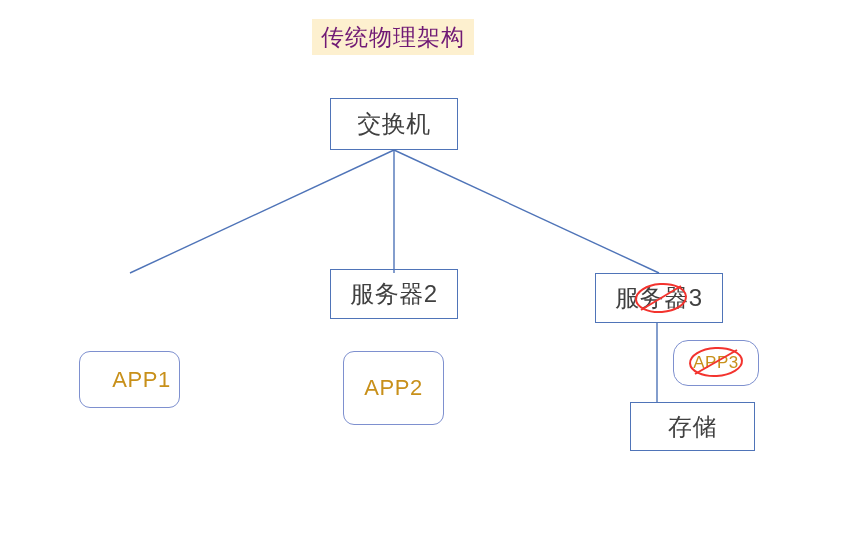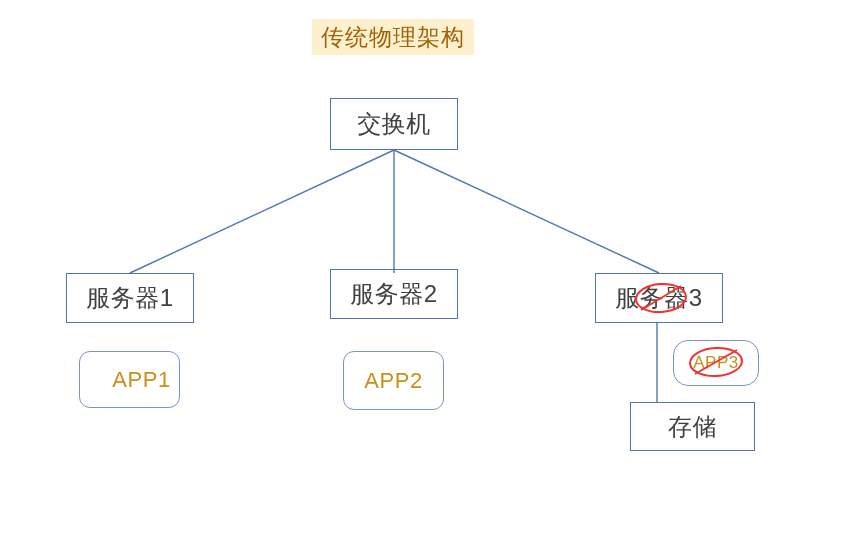--- a/index.html
+++ b/index.html
@@ -24,21 +24,21 @@
     left: 312px;
     top: 19px;
     width: 162px;
     height: 36px;
     background: #fdf0cf;
     display: flex;
     align-items: center;
     justify-content: center;
     font-size: 23px;
     line-height: 1;
-    color: #a16207;
+    color: #701a75;
     letter-spacing: 1px;
     white-space: nowrap;
   }
   
   .node {
     position: absolute;
     box-sizing: border-box;
     display: flex;
     align-items: center;
     justify-content: center;
@@ -64,21 +64,21 @@
     font-size: 17px;
     color: #c8901a;
     letter-spacing: 0.5px;
   }
   
   #node-switch   { left: 330px; top:  98px; width: 128px; height: 52px; }
   #node-server1  { left:  66px; top: 273px; width: 128px; height: 50px; }
   #node-server2  { left: 330px; top: 269px; width: 128px; height: 50px; }
   #node-server3  { left: 595px; top: 273px; width: 128px; height: 50px; }
   #node-app1     { left:  79px; top: 351px; width: 101px; height: 57px; padding-left: 24px; }
-  #node-app2     { left: 343px; top: 351px; width: 101px; height: 59px; }
+  #node-app2     { left: 343px; top: 351px; width: 101px; height: 74px; }
   #node-app3     { left: 673px; top: 340px; width:  86px; height: 46px; }
   #node-storage  { left: 595px; top: 402px; width: 125px; height: 49px; margin-left: 35px; }
 
   
   #edge-layer, #annotation-layer {
     position: absolute;
     left: 0;
     top: 0;
     width: 865px;
     height: 551px;
@@ -112,23 +112,20 @@
 
     <line class="edge" x1="394" y1="150" x2="659" y2="273"></line>
 
     <line class="edge" x1="657" y1="323" x2="657" y2="402"></line>
   </svg>
 
   <div class="node node-rect" id="node-switch">
     <span>交换机</span>
   </div>
 
-  <div class="node node-rect" id="node-server1">
-    <span>服务器1</span>
-  </div>
 
   <div class="node node-rect" id="node-server2">
     <span>服务器2</span>
   </div>
 
   <div class="node node-rect" id="node-server3">
     <span>服务器3</span>
   </div>
 
   <div class="node node-app" id="node-app1">

